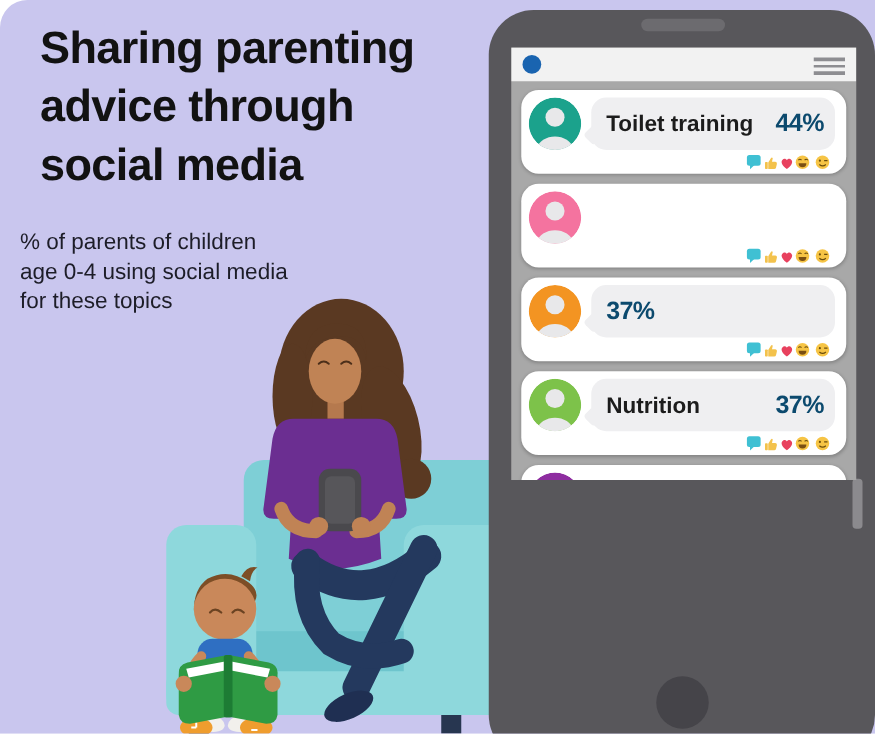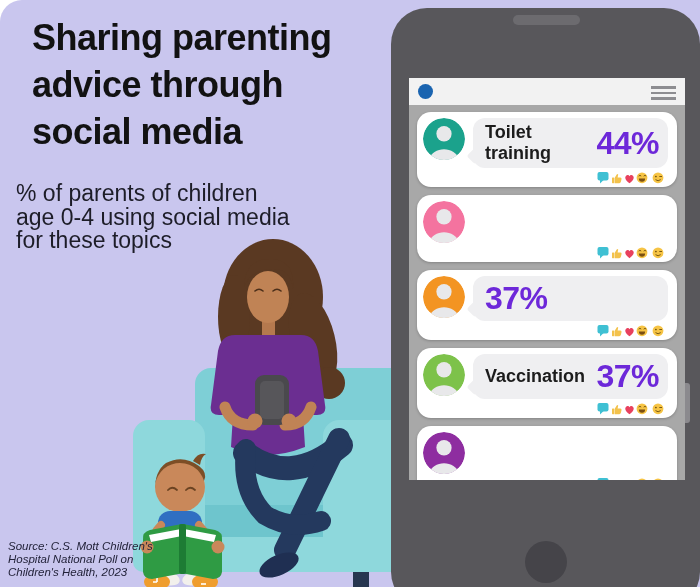--- a/index.html
+++ b/index.html
@@ -9,21 +9,21 @@
     border-top-left-radius:22px;
     font-family:"Liberation Sans", sans-serif;
   }
   .title {
     position:absolute; left:16px; top:14px;
     font-size:36px; line-height:47px; font-weight:bold;
     letter-spacing:-0.5px; color:#121212; white-space:pre-line;margin-left:16px;
   }
   .subtitle {
     position:absolute; left:16px; top:182px;
-    font-size:23px; line-height:23.5px; color:#1d1d28; white-space:pre-line;
+    font-size:18px; line-height:23.5px; color:#1d1d28; white-space:pre-line;
   }
   .source {
     position:absolute; left:8px; top:540px;
     font-size:11.5px; line-height:13px; font-style:italic;
     color:#23233a; white-space:pre-line;
   }
   .illustration { position:absolute; left:95px; top:235px; width:340px; height:352px; }
 
   
   .phone {
@@ -36,22 +36,22 @@
   }
   .side-button {
     position:absolute; right:10px; top:375px; width:8px; height:40px;
     border-radius:3px; background:#8b8a8e;
   }
   .home-button {
     position:absolute; left:134px; top:533px; width:42px; height:42px;
     border-radius:50%; background:#454449;
   }
   .screen {
-    position:absolute; left:18px; top:30px; width:276px; height:402px;
-    background:#a8a8a8; overflow:hidden;margin-top:40px;
+    position:absolute; left:18px; top:30px; width:276px; height:346px;
+    background:#a8a8a8; overflow:hidden;
   }
   .screen-header { position:relative; height:27px; background:#f2f2f2; }
   .profile-dot {
     position:absolute; left:9px; top:6px; width:15px; height:15px;
     border-radius:50%; background:#1a64b0;
   }
   .menu-icon { position:absolute; right:9px; top:8px; width:25px; cursor:pointer; }
   .menu-line { height:2.5px; background:#8d8d91; margin-bottom:3px; }
 
   .cards { padding:7px 8px; display:flex; flex-direction:column; gap:8px; }
@@ -69,21 +69,21 @@
   }
   .bubble::before {
     content:""; position:absolute; left:-4px; bottom:6px; width:12px; height:12px;
     background:#efeff1; border-radius:3px; transform:rotate(45deg);
   }
   .label {
     font-weight:bold; font-size:18px; line-height:21px; color:#1c1c1c;
     white-space:pre-line; position:relative; z-index:1;
   }
   .value {
-    font-weight:bold; font-size:32px; color:#6d28d9; letter-spacing:-0.5px;
+    font-weight:bold; font-size:20px; color:#0c4a6e; letter-spacing:-0.5px;
     position:relative; z-index:1;
   }
   .reactions { width:100%; display:flex; justify-content:flex-end; padding:3px 3px 0 0; }
   .reactions svg { width:68px; height:13px; display:block; }
 </style>
 </head>
 <body>
 
 <div class="page">
 
@@ -150,23 +150,20 @@
         <path d="M127 305 Q128 297 120 295 L88 289 L86 338 L118 344 Q126 344 127 337 z" fill="#2f9b44"></path>
         <path d="M54 300 L86 294 L87 301 L56 307 z" fill="#ffffff"></path>
         <path d="M121 300 L89 294 L88 301 L119 307 z" fill="#ffffff"></path>
         <rect x="84" y="289" width="7" height="50" rx="2" fill="#1d7c34"></rect>
         <circle cx="52" cy="312" r="6.5" fill="#c9885a"></circle>
         <circle cx="123" cy="312" r="6.5" fill="#c9885a"></circle>
       </g>
     </g>
   </svg>
 
-  <div class="source">Source: C.S. Mott Children's
-Hospital National Poll on
-Children's Health, 2023</div>
 
   <div class="phone">
     <div class="speaker"></div>
     <div class="side-button"></div>
     <div class="home-button"></div>
 
     <div class="screen">
       <div class="screen-header">
         <div class="profile-dot"></div>
         <div class="menu-icon">
@@ -281,21 +278,21 @@
           </div>
         </div>
 
         <div class="card">
           <svg class="avatar" viewBox="0 0 44 44">
             <circle cx="22" cy="22" r="22" fill="#7dc24a"></circle>
             <circle cx="22" cy="16.5" r="8" fill="#e8e8ea"></circle>
             <path d="M6 44 C10 29 34 29 38 44 z" fill="#e8e8ea"></path>
           </svg>
           <div class="bubble">
-            <span class="label">Vaccination</span>
+            <span class="label">Nutrition</span>
             <span class="value">37%</span>
           </div>
           <div class="reactions">
             <svg viewBox="0 0 68 13">
               <g>
                   <rect x="0.5" y="1" width="11" height="8.5" rx="2" fill="#3fc0d3"></rect>
                   <path d="M3 9 l0 3.4 3.6 -3.4 z" fill="#3fc0d3"></path>
                 </g>
               <g fill="#f3c24c">
                   <rect x="15" y="6.5" width="2.2" height="5.7" rx="0.6"></rect>

